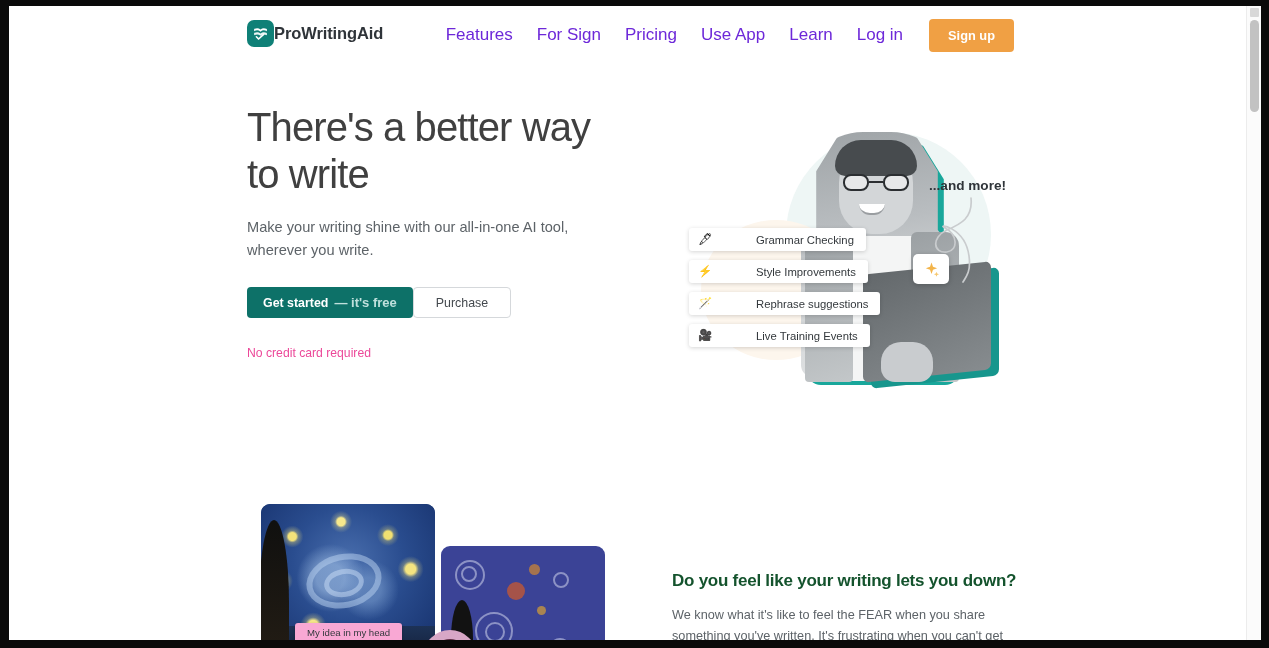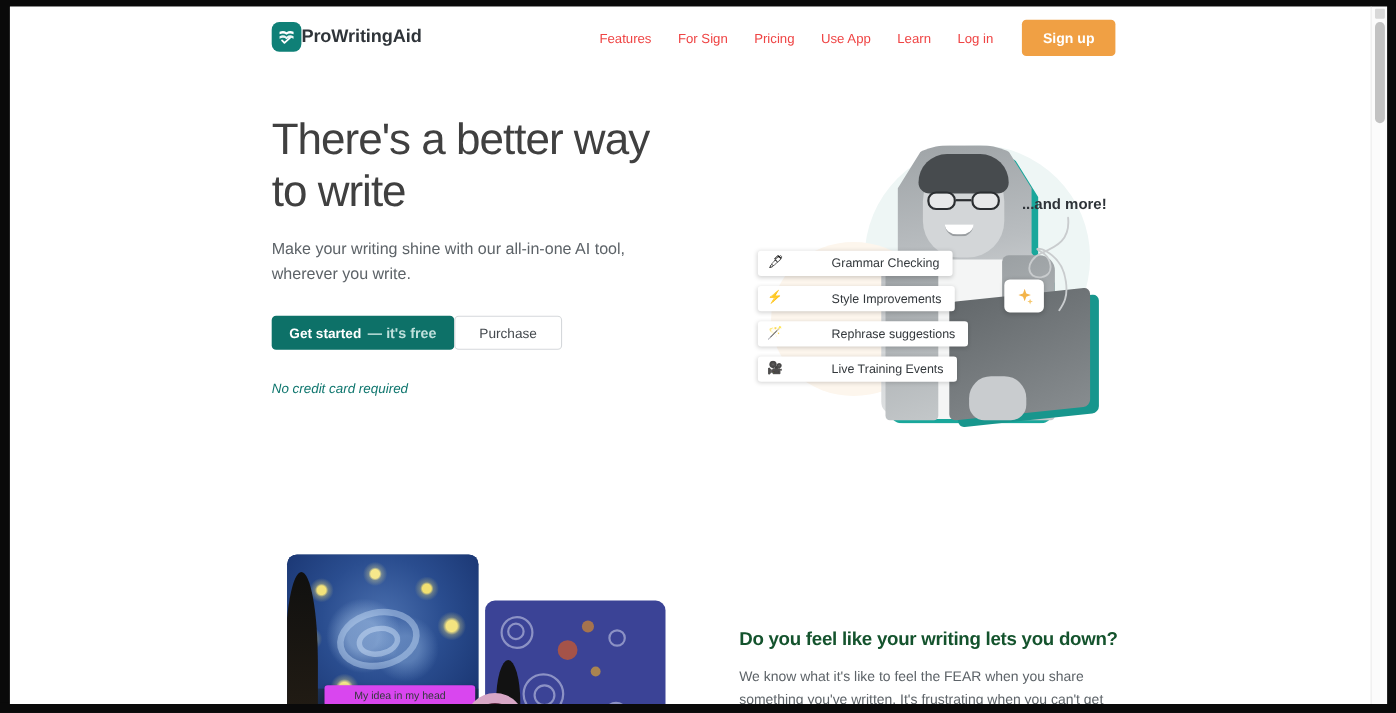--- a/index.html
+++ b/index.html
@@ -102,22 +102,22 @@
     color: #2f3439;
     letter-spacing: -0.1px;
   }
 
   nav.mainnav {
     position: absolute;
     right: 232px; top: 12px;
     display: flex; align-items: center; gap: 0;
   }
   nav.mainnav a.navlink {
-    font-size: 12px;
-    color: #ef4444;
+    font-size: 17px;
+    color: #6d28d9;
     text-decoration: none;
     padding: 7px 12px;
     white-space: nowrap;
   }
   .signup-btn {
     margin-left: 14px;
     background: #f0a044;
     color: #ffffff;
     font-size: 12.8px;
     font-weight: bold;
@@ -179,22 +179,21 @@
     height: 31px;
     padding: 0 22px;
     color: #44494e;
     font-size: 12.4px;
     cursor: pointer;
     font-family: "Liberation Sans", sans-serif;
   }
   .nocard {
     margin-top: 28px;
     font-size: 12.2px;
-    color: #0f766e;
-    font-style: italic;
+    color: #ec4899;
   }
 
   
   #hero-art {
     position: absolute;
     left: 672px; top: 104px;
     width: 340px; height: 285px;
   }
   .art-blob {
     position: absolute;
@@ -421,23 +420,23 @@
   }
   .village {
     position: absolute;
     left: 0; bottom: 0; right: 0;
     height: 26px;
     background: linear-gradient(180deg,#1d3256,#15233e);
   }
   .caption {
     position: absolute;
     left: 34px; bottom: 10px;
-    background: #d946ef;
+    background: #f9a8d4;
     border-radius: 3px;
-    padding: 4px 27px;
+    padding: 4px 12px;
     font-size: 9.6px;
     color: #33383c;
     box-shadow: 0 1px 3px rgba(0,0,0,0.25);
     white-space: nowrap;
     z-index: 5;
   }
   .flatblue {
     position: absolute;
     left: 186px; top: 42px;
     width: 164px; height: 108px;

